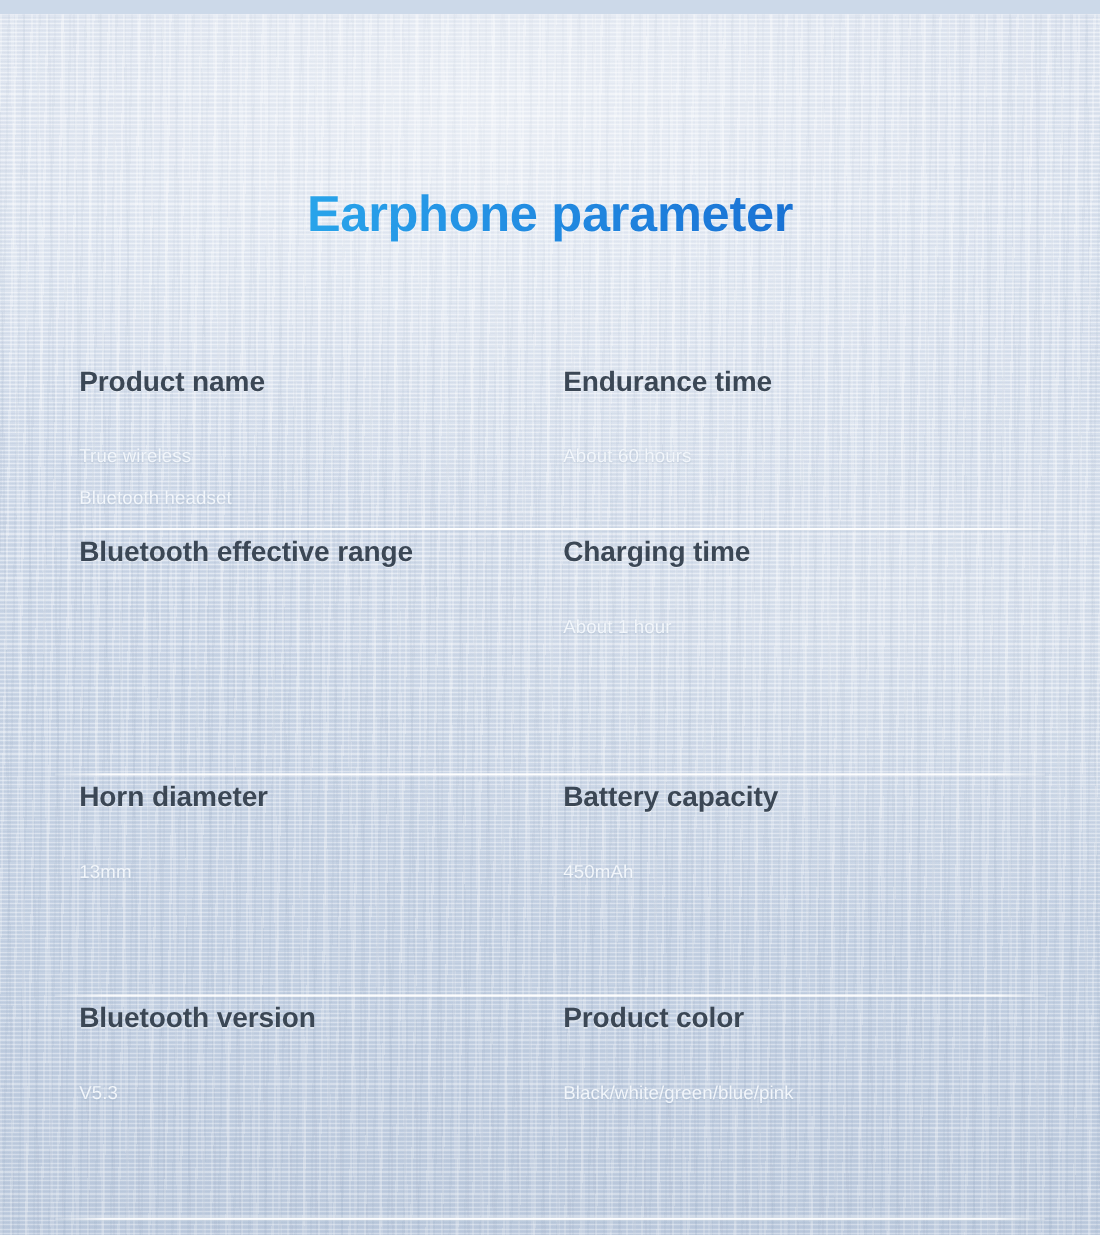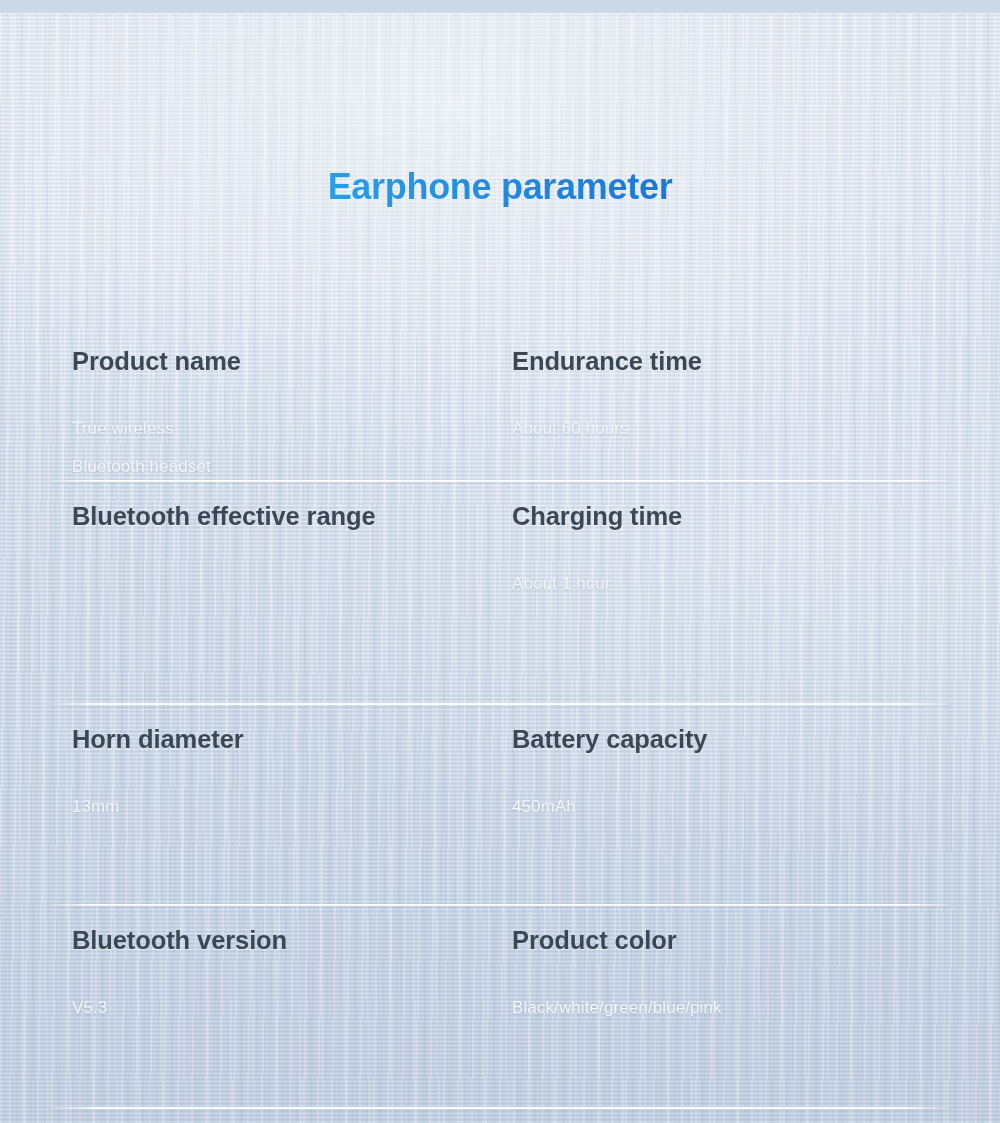--- a/index.html
+++ b/index.html
@@ -85,21 +85,21 @@
                       rgba(160,178,202,0.10) 78%, rgba(150,170,196,0.16) 100%);
   }
 
   
   #doc-title {
     position: absolute;
     top: 133px;
     left: 0;
     width: 1000px;
     text-align: center;
-    font-size: 36px;
+    font-size: 46px;
     font-weight: 700;
     letter-spacing: -0.3px;
     line-height: 60px;
     background: linear-gradient(97deg,
                 #2fbdf2 0%,
                 #2cb2ee 16%,
                 #2596e6 40%,
                 #1d7cda 62%,
                 #1668cd 82%,
                 #1460c7 100%);
@@ -124,21 +124,21 @@
     box-sizing: border-box;
     padding: 0 0 0 72px;
   }
   .spec-row-0 { height: 155px; }
   .spec-row-1 { height: 223px; }
   .spec-row-2 { height: 201px; }
   .spec-row-3 { height: 203px; border-radius: 30px; }
 
   .spec-cell {
     box-sizing: border-box;
-    padding-top: 18px;
+    padding-top: 4px;
   }
   .spec-cell-left  { width: 440px; }
   .spec-cell-right { width: 440px; }
 
   .spec-label {
     font-size: 25.5px;
     font-weight: 700;
     color: #3b4755;
     line-height: 32px;
     letter-spacing: -0.1px;

